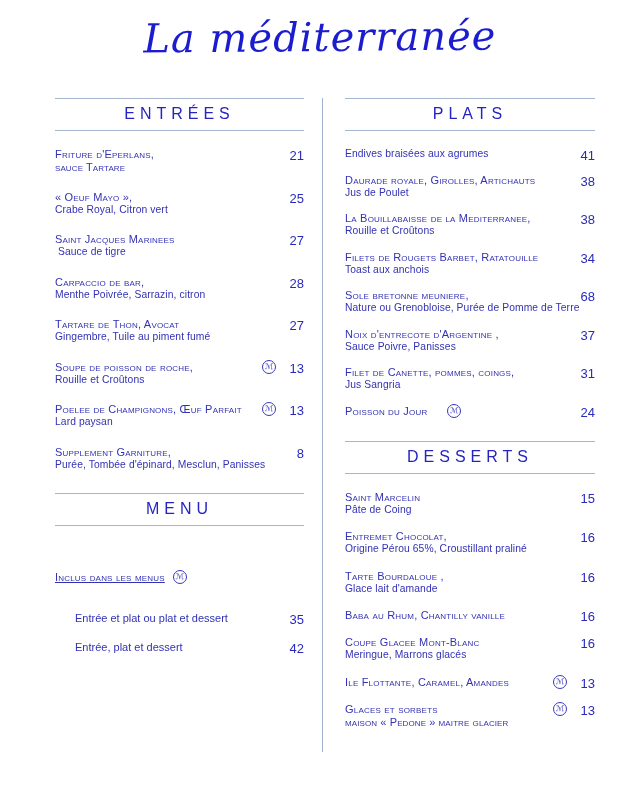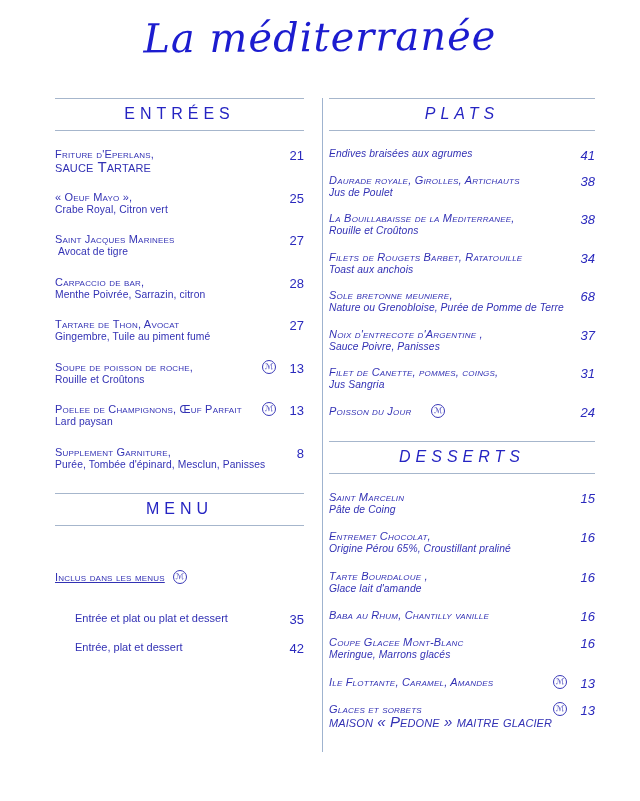--- a/index.html
+++ b/index.html
@@ -19,24 +19,23 @@
     font-size:40px;
     color:#1c1ccf;
     letter-spacing:1px;
     transform:rotate(-0.5deg);
   }
 
   
   .columns{display:flex;margin:0 45px 0 55px;}
   .col-left{width:267px;padding-right:18px;box-sizing:border-box;}
   .col-right{
-    width:273px;padding-left:6px;box-sizing:border-box;
+    width:273px;padding-left:22px;box-sizing:border-box;
     border-left:1px solid #9fb3cf;
     padding-bottom:10px;
-    font-style:italic;
   }
 
   
   .sec-header{
     border-top:1px solid #a6b6cc;
     border-bottom:1px solid #a6b6cc;
     text-align:center;
     padding:6px 0 7px 0;
     margin-bottom:17px;
     color:#2524c2;
@@ -53,21 +52,21 @@
     font-variant:small-caps;
     font-size:11px;line-height:13px;
     color:#3231b4;letter-spacing:0.2px;
     padding-right:28px;
   }
   .item.has-badge .item-name{padding-right:56px;}
   .item-desc{
     font-size:10.3px;line-height:12.5px;
     color:#3231b4;letter-spacing:0.1px;
   }
-  .item-desc.caps{font-variant:small-caps;font-size:15px;}
+  .item-desc.caps{font-variant:small-caps;font-size:11px;}
   .item-price{
     position:absolute;right:0;top:0;
     font-size:13px;color:#2a29bd;
     text-align:right;min-width:18px;
   }
   .badge{
     display:inline-flex;align-items:center;justify-content:center;
     width:14px;height:14px;border:1px solid #3a39b8;border-radius:50%;
     font-family:"DejaVu Sans", sans-serif;
     font-size:8px;line-height:1;color:#3a39b8;
@@ -114,21 +113,21 @@
       </div>
 
       <div class="item">
         <div class="item-name">« Oeuf Mayo »,</div>
         <div class="item-desc">Crabe Royal, Citron vert</div>
         <div class="item-price">25</div>
       </div>
 
       <div class="item">
         <div class="item-name">Saint Jacques Marinees</div>
-        <div class="item-desc" style="padding-left:3px;">Avocat de tigre</div>
+        <div class="item-desc" style="padding-left:3px;">Sauce de tigre</div>
         <div class="item-price">27</div>
       </div>
 
       <div class="item">
         <div class="item-name">Carpaccio de bar,</div>
         <div class="item-desc">Menthe Poivrée, Sarrazin, citron</div>
         <div class="item-price">28</div>
       </div>
 
       <div class="item">

